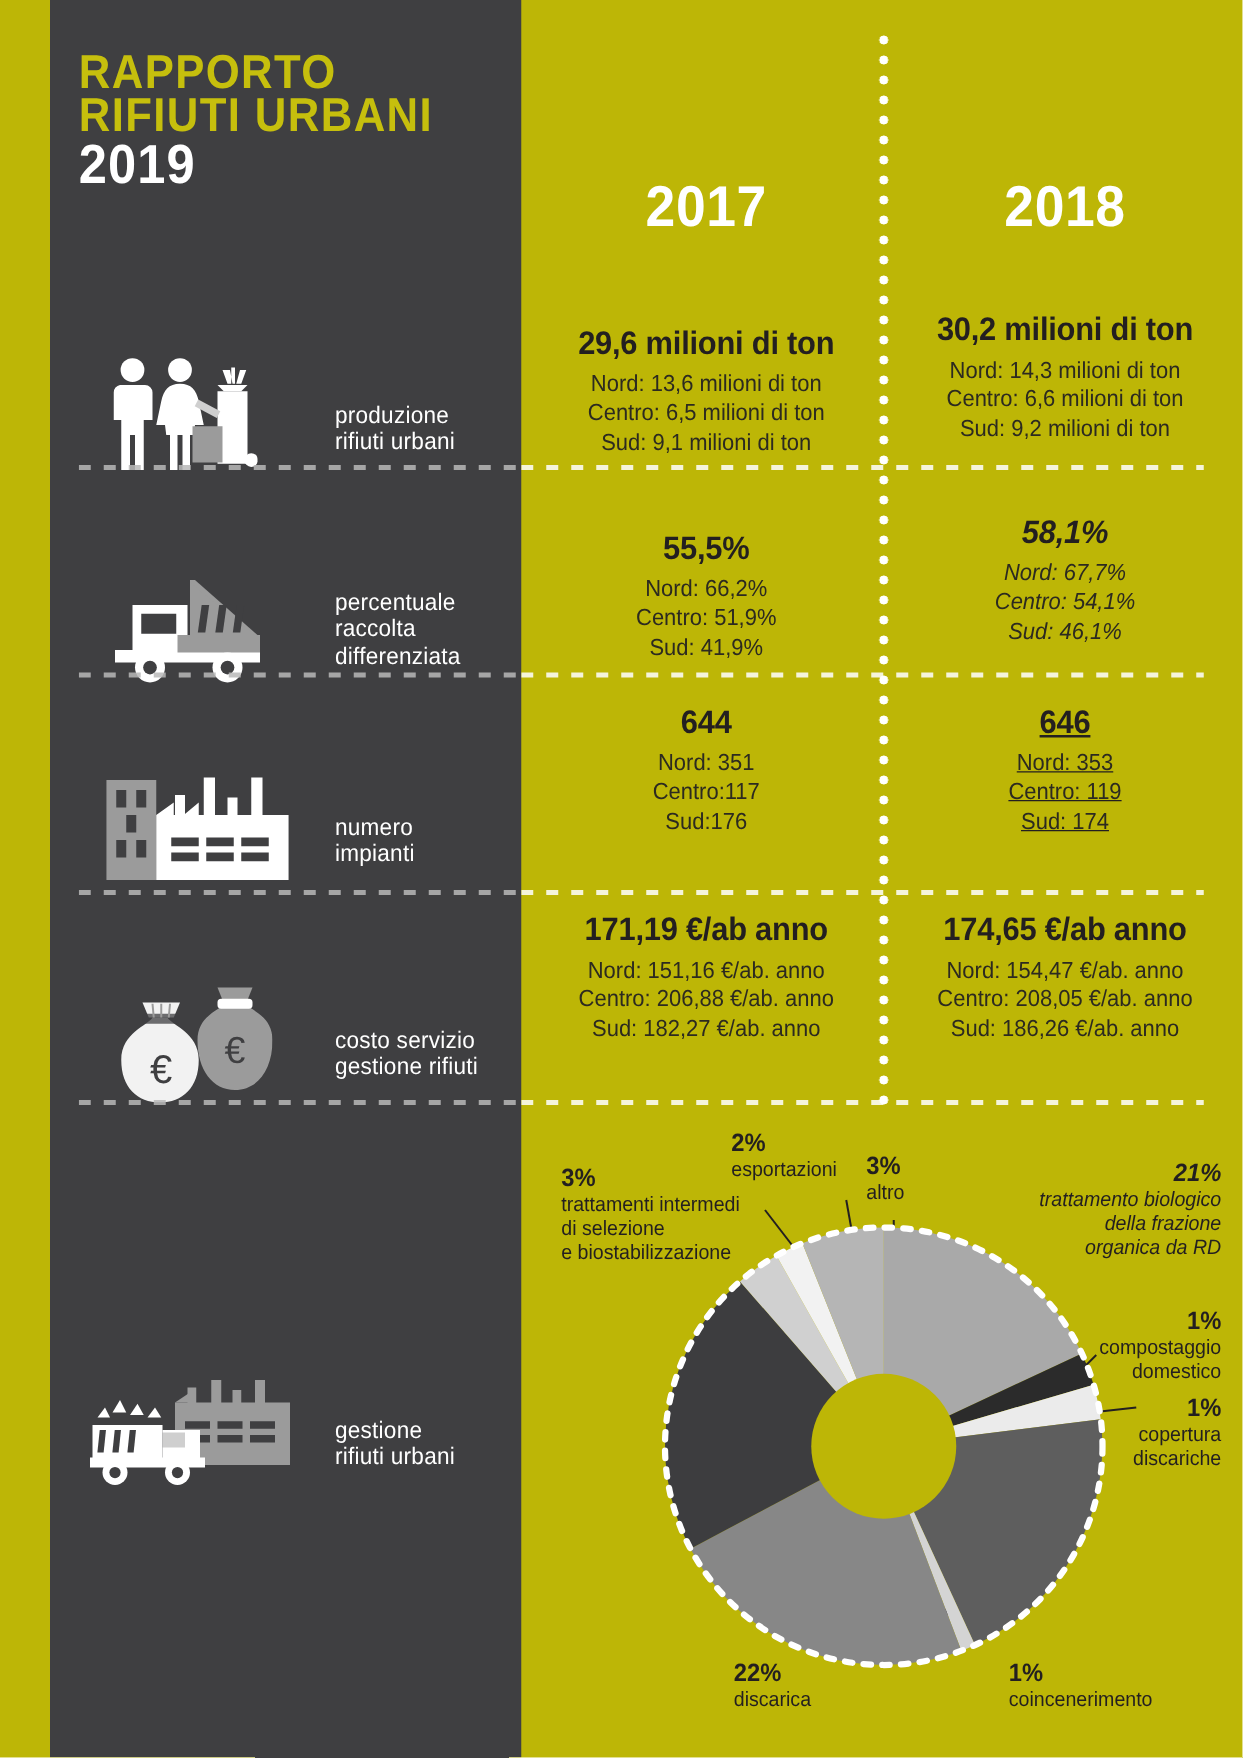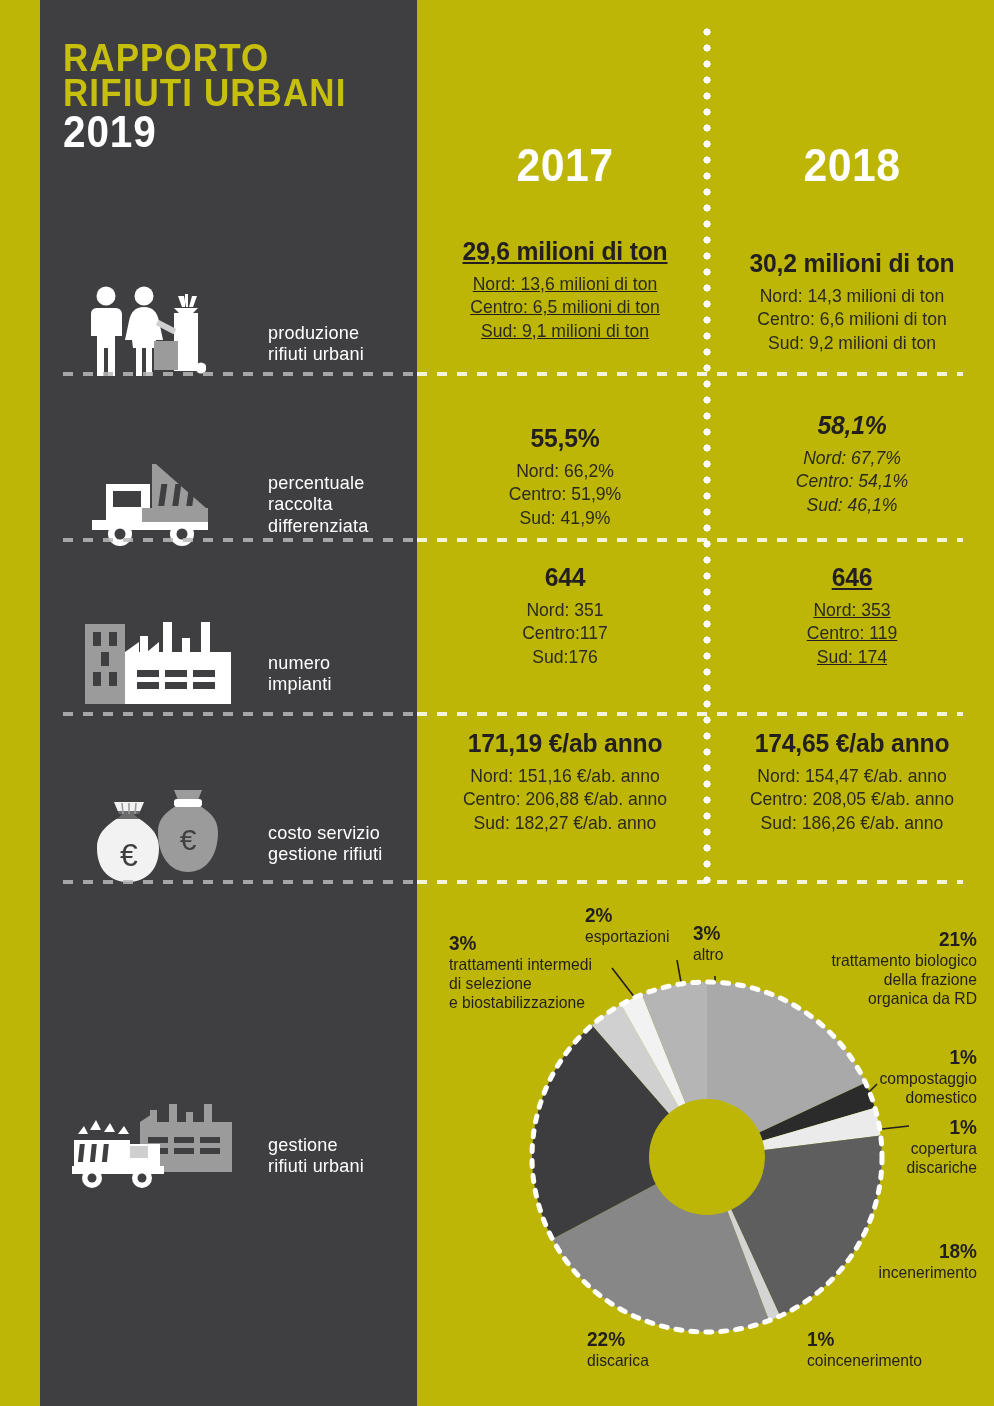--- a/index.html
+++ b/index.html
@@ -196,21 +196,21 @@
         <rect x="86" y="27" width="24" height="58" fill="#ffffff"></rect>
         <path d="M86 22h24l-5 5h-14z" fill="#ffffff"></path>
         <path d="M90 10l4 11h4l-2-11zM104 10l-3 11h4l4-11zM97 8h3v13h-3z" fill="#ffffff"></path>
         <rect x="66" y="55" width="24" height="29" fill="#9b9b9b"></rect>
         <rect x="68" y="38" width="20" height="6" transform="rotate(28 78 41)" fill="#cfcfcf"></rect>
         <circle cx="113" cy="82" r="5.5" fill="#ffffff"></circle>
       </svg>
     </div>
     <div class="row-label" style="left:268px; top:322px;">produzione
 rifiuti urbani</div>
-    <div class="cell" style="left:425px; top:236px;text-decoration:underline;">
+    <div class="cell" style="left:425px; top:259px;">
       <span class="big">29,6 milioni di ton</span>
       <span class="sub">Nord: 13,6 milioni di ton
 Centro: 6,5 milioni di ton
 Sud: 9,1 milioni di ton</span>
     </div>
     <div class="cell" style="left:712px; top:248px;">
       <span class="big">30,2 milioni di ton</span>
       <span class="sub">Nord: 14,3 milioni di ton
 Centro: 6,6 milioni di ton
 Sud: 9,2 milioni di ton</span>
@@ -435,43 +435,39 @@
     <div class="callout ca-left" style="left:168px; top:16px;  width:120px;">
       <span class="pct">2%</span>
       <span class="lbl">esportazioni</span>
     </div>
 
     <div class="callout ca-left" style="left:276px; top:34px;  width:70px;">
       <span class="pct">3%</span>
       <span class="lbl">altro</span>
     </div>
 
-    <div class="callout ca-right" style="left:310px; top:40px;  width:250px;">
+    <div class="callout ca-right" style="left:310px; top:40px;  width:250px;font-style:italic;">
       <span class="pct">21%</span>
       <span class="lbl">trattamento biologico
 della frazione
 organica da RD</span>
     </div>
 
     <div class="callout ca-right" style="left:400px; top:158px; width:160px;">
       <span class="pct">1%</span>
       <span class="lbl">compostaggio
 domestico</span>
     </div>
 
     <div class="callout ca-right" style="left:400px; top:228px; width:160px;">
       <span class="pct">1%</span>
       <span class="lbl">copertura
 discariche</span>
     </div>
 
-    <div class="callout ca-right" style="left:400px; top:352px; width:160px;">
-      <span class="pct">18%</span>
-      <span class="lbl">incenerimento</span>
-    </div>
 
     <div class="callout ca-left" style="left:390px; top:440px; width:170px;">
       <span class="pct">1%</span>
       <span class="lbl">coincenerimento</span>
     </div>
 
     <div class="callout ca-left" style="left:170px; top:440px; width:130px;">
       <span class="pct">22%</span>
       <span class="lbl">discarica</span>
     </div>

